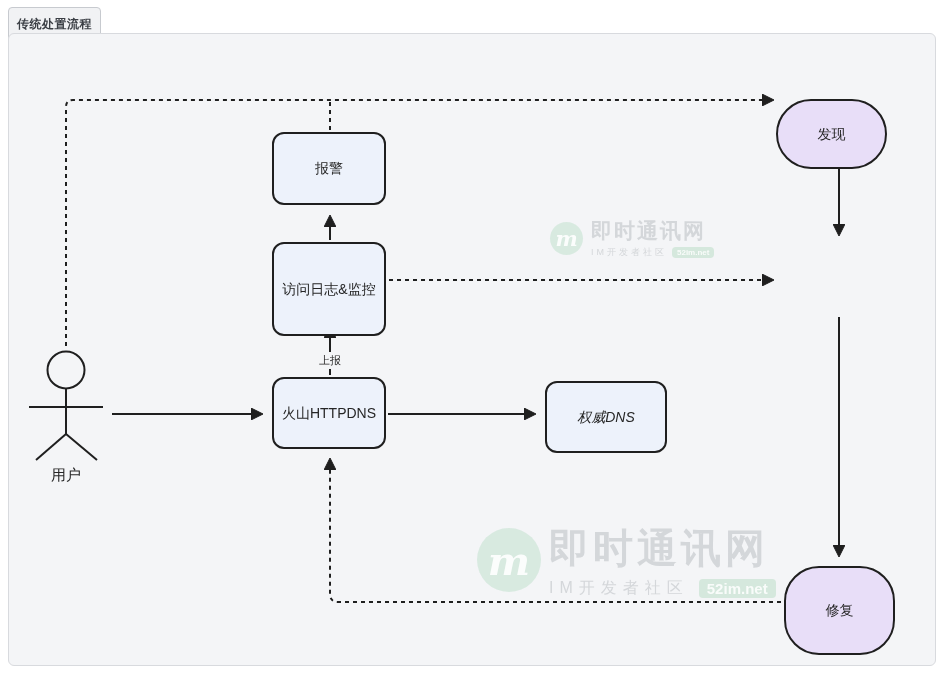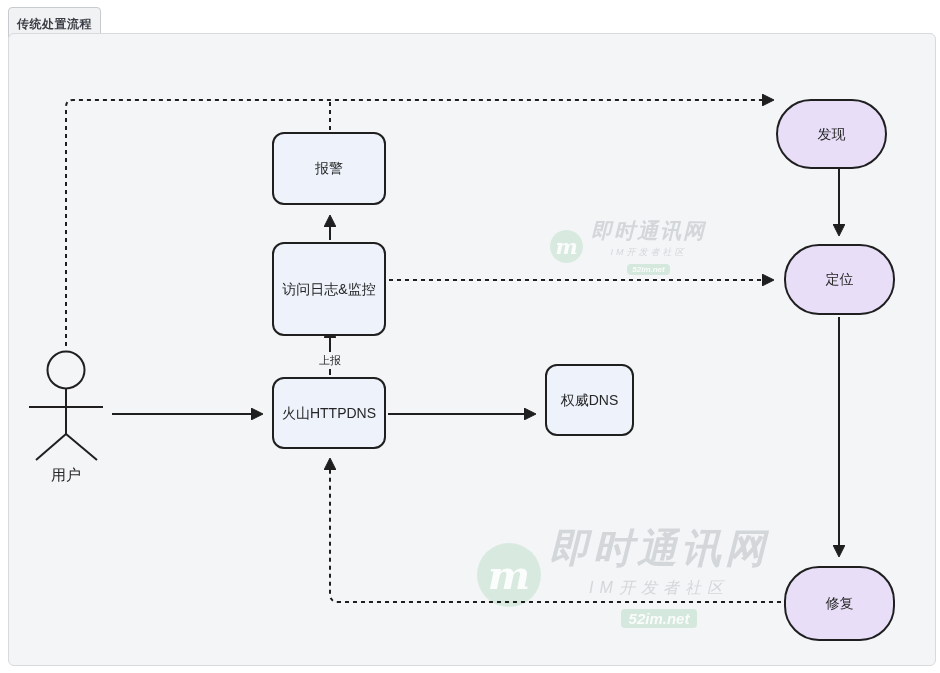--- a/index.html
+++ b/index.html
@@ -39,24 +39,24 @@
     border:2px solid var(--edge);
     border-radius:12px;
     font-size:14px;color:var(--text);
     text-align:center;line-height:1.2;
   }
   .node.stadium{background:var(--stadium-fill);border-radius:35px;}
 
   .n-baojing {left:272px;top:132px;width:114px;height:73px;}
   .n-log     {left:272px;top:242px;width:114px;height:94px;}
   .n-httpdns {left:272px;top:377px;width:114px;height:72px;}
-  .n-authdns {left:545px;top:364px;width:89px;height:72px;}
+  .n-authdns {left:545px;top:381px;width:122px;height:72px;font-style:italic;}
   .n-faxian  {left:776px;top:65px;width:111px;height:70px;margin-top:34px;}
   .n-dingwei {left:784px;top:244px;width:111px;height:71px;}
-  .n-xiufu   {left:784px;top:566px;width:111px;height:75px;}
+  .n-xiufu   {left:784px;top:566px;width:111px;height:89px;}
 
   .edge-label{
     position:absolute;z-index:5;
     background:var(--panel-bg);
     padding:1px 5px;
     font-size:11px;color:var(--text);
     white-space:nowrap;
     transform:translateX(-50%);
   }
   .el-shangbao{left:330px;top:352px;}
@@ -69,23 +69,23 @@
 
   
   .wm{position:absolute;z-index:1;display:flex;align-items:center;gap:8px;}
   .wm .logo{
     border-radius:50%;
     background:rgba(120,195,145,0.22);
     color:rgba(255,255,255,0.9);
     display:flex;align-items:center;justify-content:center;
     font-family:"DejaVu Serif",serif;font-style:italic;font-weight:bold;
   }
-  .wm .col{display:flex;flex-direction:column;font-style:italic;}
+  .wm .col{display:flex;flex-direction:column;}
   .wm .t1{color:rgba(160,165,172,0.38);font-weight:bold;white-space:nowrap;}
-  .wm .row2{display:flex;align-items:center;flex-direction:column;}
+  .wm .row2{display:flex;align-items:center;}
   .wm .t2{color:rgba(160,165,172,0.38);white-space:nowrap;}
   .wm .badge52{
     background:rgba(120,195,145,0.25);color:rgba(255,255,255,0.85);
     border-radius:4px;font-weight:bold;white-space:nowrap;
   }
   .wm-large{left:468px;top:487px;}
   .wm-large .logo{width:64px;height:64px;font-size:40px;}
   .wm-large .t1{font-size:40px;letter-spacing:4px;}
   .wm-large .row2{gap:10px;margin-top:2px;}
   .wm-large .t2{font-size:16px;letter-spacing:6px;}
@@ -165,23 +165,20 @@
   </div>
   <div class="node n-httpdns">
     <span>火山HTTPDNS</span>
   </div>
   <div class="node n-authdns">
     <span>权威DNS</span>
   </div>
   <div class="node stadium n-faxian">
     <span>发现</span>
   </div>
-  <div class="node stadium n-dingwei">
-    <span>定位</span>
-  </div>
   <div class="node stadium n-xiufu">
     <span>修复</span>
   </div>
 
   <div class="edge-label el-shangbao">上报</div>
 
   <div class="actor-label">用户</div>
 
 </div>
 

